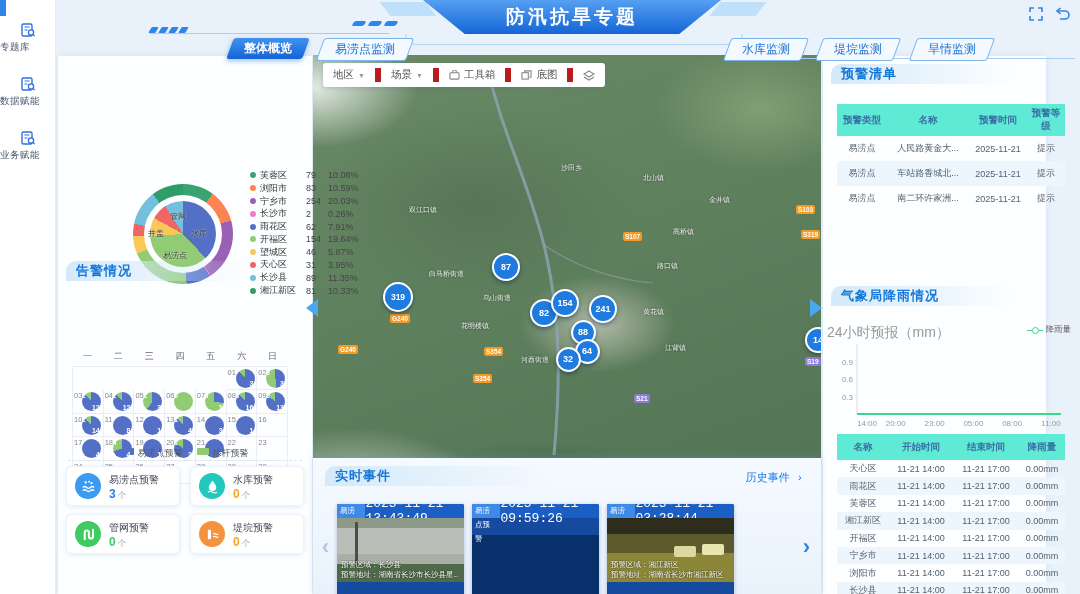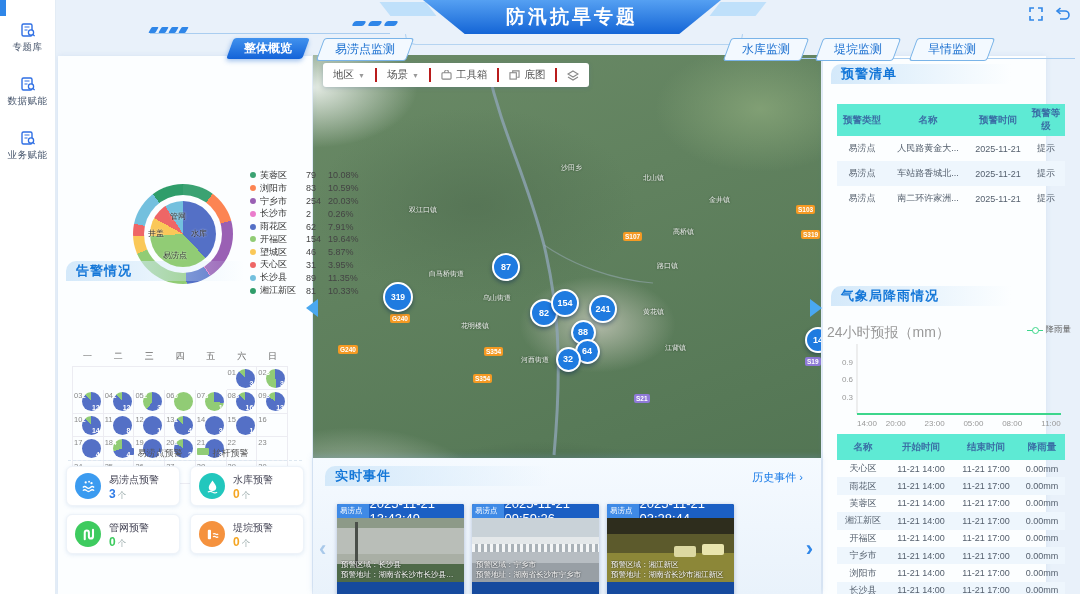--- a/index.html
+++ b/index.html
@@ -1,20 +1,20 @@
 <!DOCTYPE html>
 <html><head>
 <meta charset="utf-8">
 <style>
   html,body{margin:0;padding:0;background:#dfe9f4;font-family:"Liberation Sans",sans-serif;}
   #app{position:relative;width:1080px;height:594px;background:#e9f1fa;overflow:hidden;}
   
   #rail{position:absolute;left:0;top:0;width:55px;height:594px;background:#fff;border-right:1px solid #e3ecf5;z-index:30;}
   #rail .corner{position:absolute;left:0;top:0;width:6px;height:16px;background:#2f86e8;}
-  .rail-item{margin-top:22px;text-align:center;cursor:pointer;}
+  .rail-item{margin-top:22px;cursor:pointer;}
   .rail-item svg{display:block;margin:0 auto 3px;}
   .rail-item .lb{font-size:9.5px;color:#44536a;letter-spacing:.5px;}
   
   #hdr{position:absolute;left:55px;top:0;right:0;height:60px;z-index:20;}
   .hline{position:absolute;height:1px;background:#a9cdf0;}
   .slashes{position:absolute;display:flex;gap:3px;}
   .slashes i{width:7px;height:6px;background:#2f86e8;transform:skewX(-30deg);border-radius:1px;}
   .dashes{position:absolute;display:flex;gap:4px;}
   .dashes i{width:12px;height:5px;background:#2f86e8;transform:skewX(-30deg);border-radius:2px;}
   #banner{position:absolute;left:368px;top:0;width:298px;height:34px;
@@ -88,30 +88,30 @@
       linear-gradient(160deg,#6a8a66,#4e7150);}
   #map svg.base{position:absolute;inset:0;}
   .mk{position:absolute;border-radius:50%;background:#1f7be0;border:2px solid #fff;box-shadow:0 2px 4px rgba(0,30,80,.45);
     color:#fff;font-weight:bold;display:flex;align-items:center;justify-content:center;z-index:5;cursor:pointer;}
   .plabel{position:absolute;font-size:7px;color:rgba(255,255,255,.92);text-shadow:0 0 2px rgba(30,50,30,.9);white-space:nowrap;z-index:3;}
   .rbadge{position:absolute;font-size:6.5px;font-weight:bold;color:#fff;padding:0 2px;border-radius:2px;z-index:3;line-height:9px;}
   .rbadge.orange{background:#f59a23;}
   .rbadge.purple{background:#8f7ad8;}
   #mtb{position:absolute;left:10px;top:8px;height:24px;background:#fff;border-radius:3px;box-shadow:0 1px 4px rgba(80,110,150,.3);
     display:flex;align-items:center;z-index:6;}
-  .mtb-it{display:flex;align-items:center;gap:4px;font-size:10.5px;color:#555;padding:0 10px;height:14px;border-right:2px solid #b91c1c;cursor:pointer;white-space:nowrap;}
+  .mtb-it{display:flex;align-items:center;gap:4px;font-size:10.5px;color:#555;padding:0 10px;height:14px;border-right:6px solid #b91c1c;cursor:pointer;white-space:nowrap;}
   .mtb-it:last-child{border-right:none;}
   .mtb-it .caret{font-size:7px;color:#999;}
   .mtb-it .ticon{color:#888;font-size:10px;display:inline-flex;}
   
   .coll{position:absolute;width:0;height:0;border-top:9px solid transparent;border-bottom:9px solid transparent;z-index:25;cursor:pointer;}
   #coll-l{left:306px;top:299px;border-right:12px solid #4aa8f0;}
   #coll-r{left:810px;top:299px;border-left:12px solid #4aa8f0;}
   
-  #events{position:absolute;left:313px;top:458px;width:508px;height:136px;background:linear-gradient(180deg,#f5faff,#e9f2fb);box-shadow:0 -2px 6px rgba(120,160,210,.25);z-index:12;}
+  #events{position:absolute;left:313px;top:458px;width:508px;height:136px;background:linear-gradient(180deg,#f5faff,#e9f2fb);box-shadow:0 -2px 6px rgba(120,160,210,.25);z-index:12;font-family:Liberation Mono, monospace;}
   #hist{position:absolute;right:18px;top:12px;font-size:11px;color:#1a7ce8;cursor:pointer;}
   #ecards{position:absolute;left:24px;top:46px;display:flex;gap:8px;}
   .ecard{width:127px;height:95px;background:#08306b;border-radius:2px;overflow:hidden;position:relative;cursor:pointer;box-shadow:0 1px 4px rgba(60,90,140,.35);}
   .ebar{height:14px;background:#1b5fc4;display:flex;align-items:center;}
   .ebadge{background:#3f8ae6;color:#fff;font-size:7.5px;padding:0 3px;height:14px;line-height:14px;}
   .etime{color:#fff;font-size:13px;margin-left:auto;padding-right:10px;}
   .ethumb{position:relative;height:64px;}
   .scene-a{background:linear-gradient(180deg,#8d9a88 0 16%,#b9beb8 16% 56%,#a9afa5 56% 72%,#4f6a49 72% 100%);}
   .scene-a::before{content:"";position:absolute;left:18px;top:4px;width:3px;height:46px;background:#4a4f49;}
   .scene-b{background:linear-gradient(180deg,#c9d2d8 0 30%,#e4e8ea 30% 42%,#b7bdc2 42% 70%,#989fa5 70% 100%);}
@@ -628,26 +628,20 @@
          <div>预警地址：湖南省长沙市长沙县星沙街道</div>
        </div>
      </div>
      <div class="efoot"></div>
    </div>
         <div class="ecard">
      <div class="ebar">
        <span class="ebadge">易涝点预警</span>
        <span class="etime">2025-11-21 09:59:26</span>
      </div>
-     <div class="ethumb scene-b">
-       <div class="einfo">
-         <div>预警区域：宁乡市</div>
-         <div>预警地址：湖南省长沙市宁乡市</div>
-       </div>
-     </div>
      <div class="efoot"></div>
    </div>
         <div class="ecard">
      <div class="ebar">
        <span class="ebadge">易涝点预警</span>
        <span class="etime">2025-11-21 03:28:44</span>
      </div>
      <div class="ethumb scene-c">
        <div class="einfo">
          <div>预警区域：湘江新区</div>

